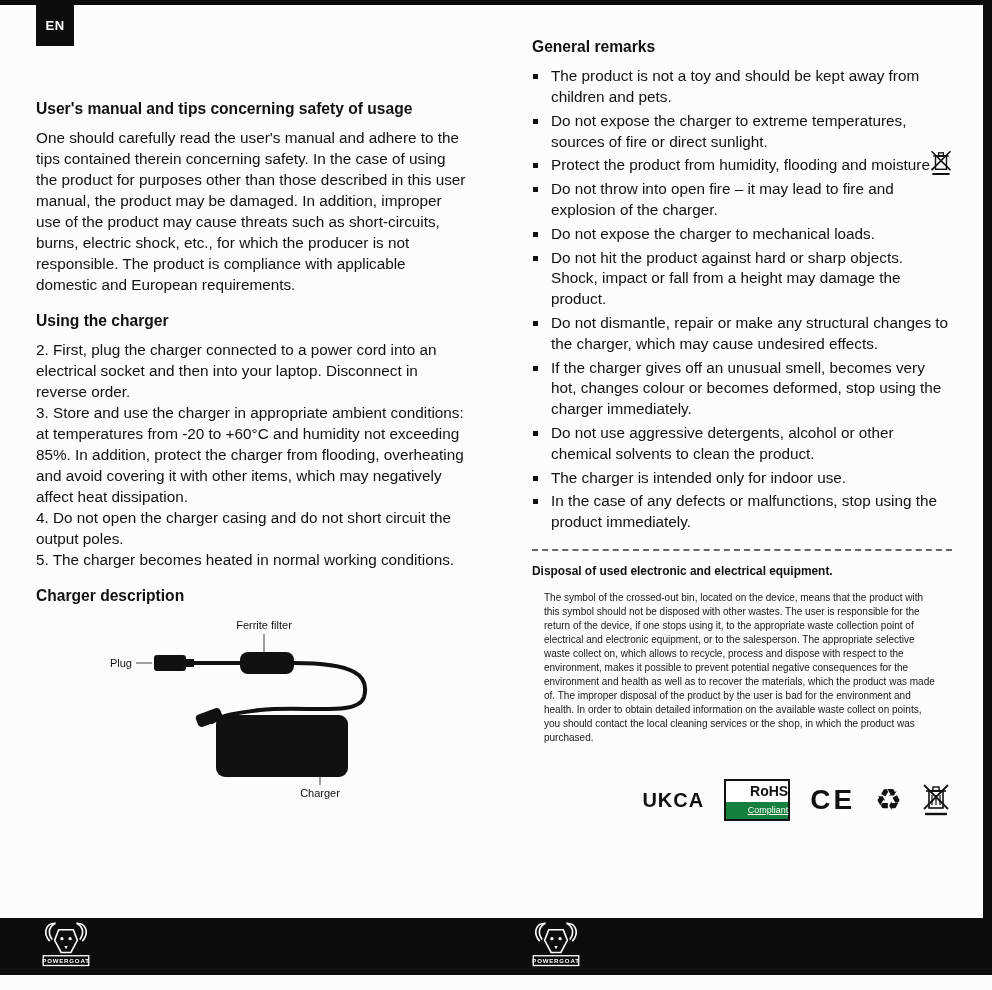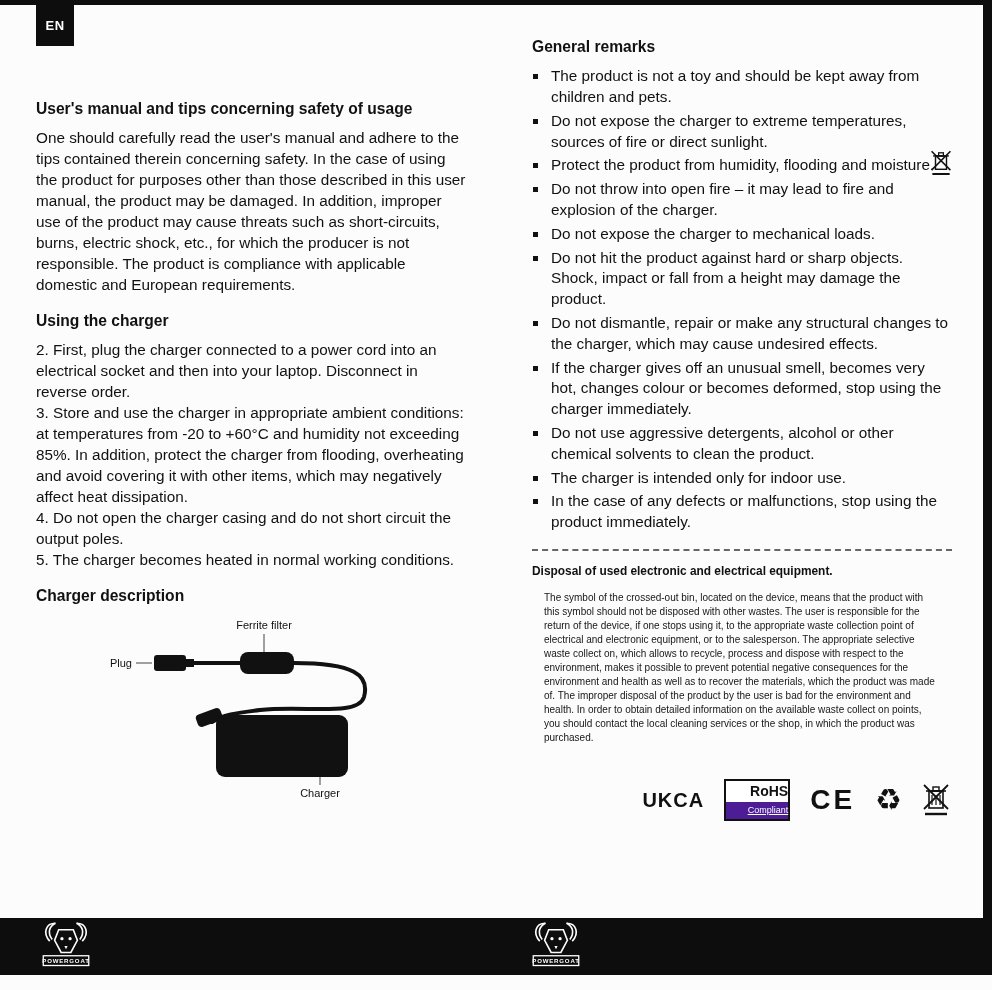--- a/index.html
+++ b/index.html
@@ -28,21 +28,21 @@
   .small-text{font-size:10px;line-height:1.4;margin:12px;color:#161616;}
   .diagram{margin-top:8px;display:block;}
   .set-includes{position:absolute;left:36px;top:858px;font-size:15px;}
   .set-includes .lbl{font-weight:700;margin-right:8px;}
   .inc-item{margin-right:12px;}
   .inc-item::before{content:"▪";margin-right:7px;font-size:12px;position:relative;top:-1px;}
   .logos{display:flex;align-items:center;justify-content:flex-end;gap:20px;margin-top:34px;padding-right:2px;}
   .ukca{display:flex;flex-direction:row;font-weight:800;font-size:20px;line-height:.92;letter-spacing:1px;}
   .rohs{border:2px solid #111;width:62px;text-align:right;background:#fff;}
   .rohs-top{font-weight:700;font-size:14px;padding:1px 0;}
-  .rohs-bottom{background:#4c1d95;color:#fff;font-size:9px;padding:2px 0 3px;text-decoration:underline;}
+  .rohs-bottom{background:#15803d;color:#fff;font-size:9px;padding:2px 0 3px;text-decoration:underline;}
   .ce{font-weight:700;font-size:28px;letter-spacing:3px;font-family:Liberation Sans, sans-serif;}
   .recycle{font-size:30px;line-height:1;}
   .margin-bin{position:absolute;left:930px;top:148px;}
   .footer-bar{position:absolute;left:0;top:918px;width:100%;height:57px;background:#0d0d0d;}
   .pg-logo{position:absolute;top:2px;}
   .pg-logo.one{left:40px;}
   .pg-logo.two{left:530px;}
 </style>
 </head>
 <body>

